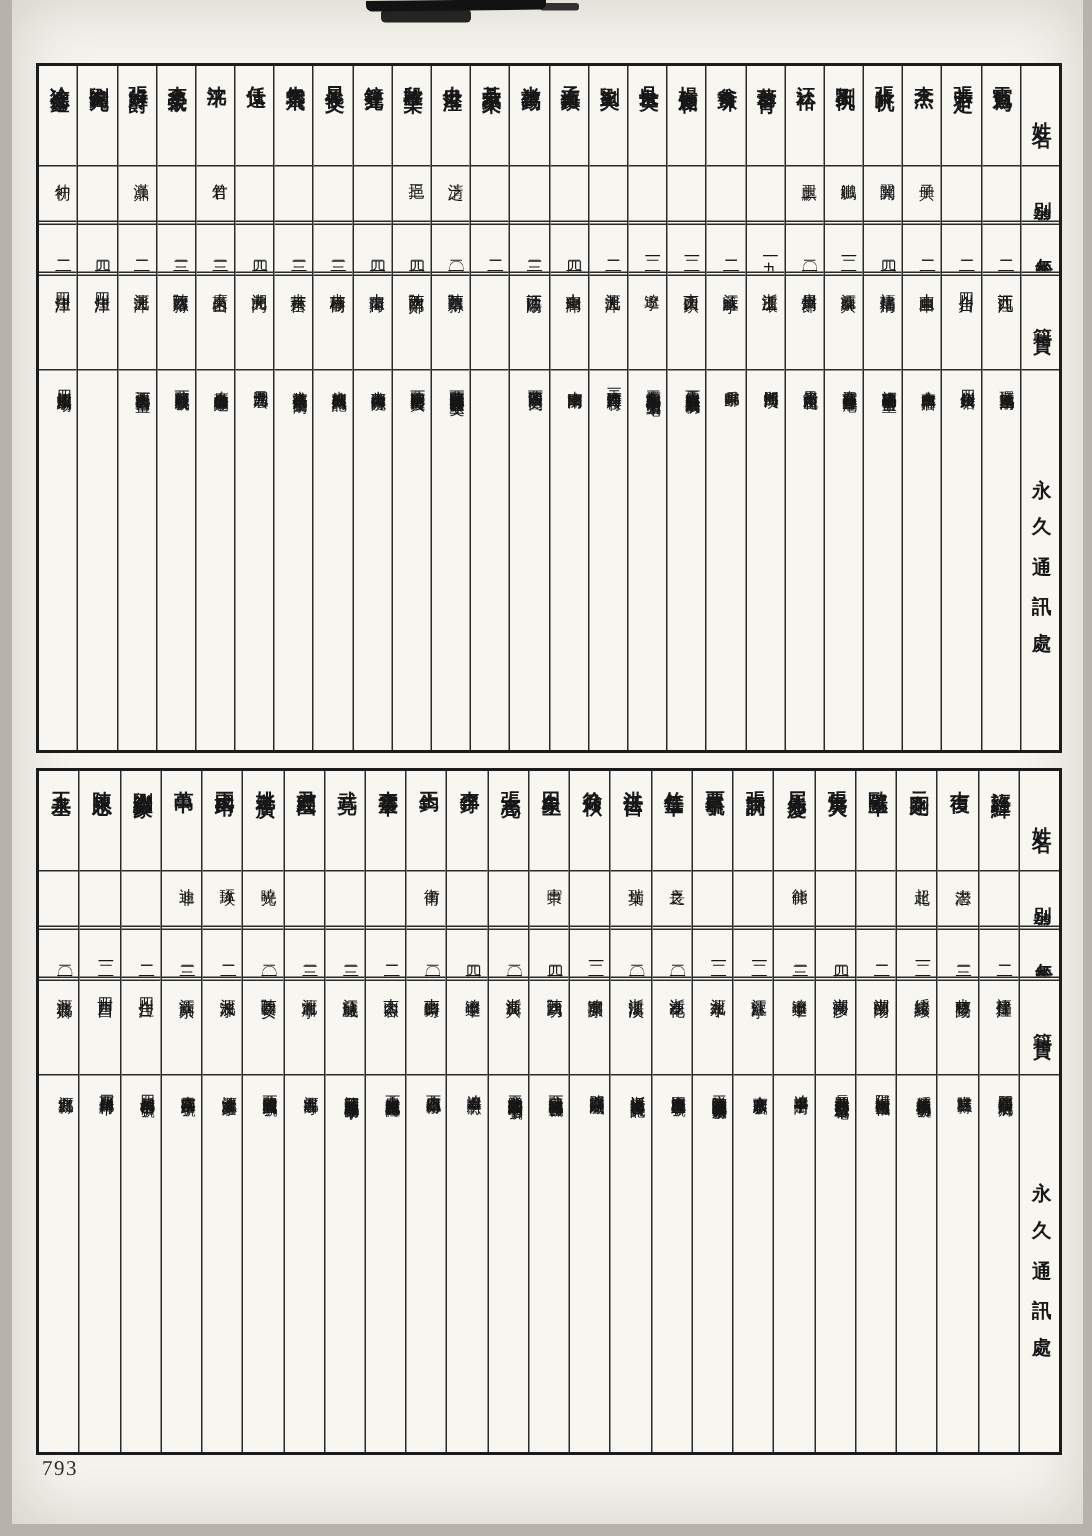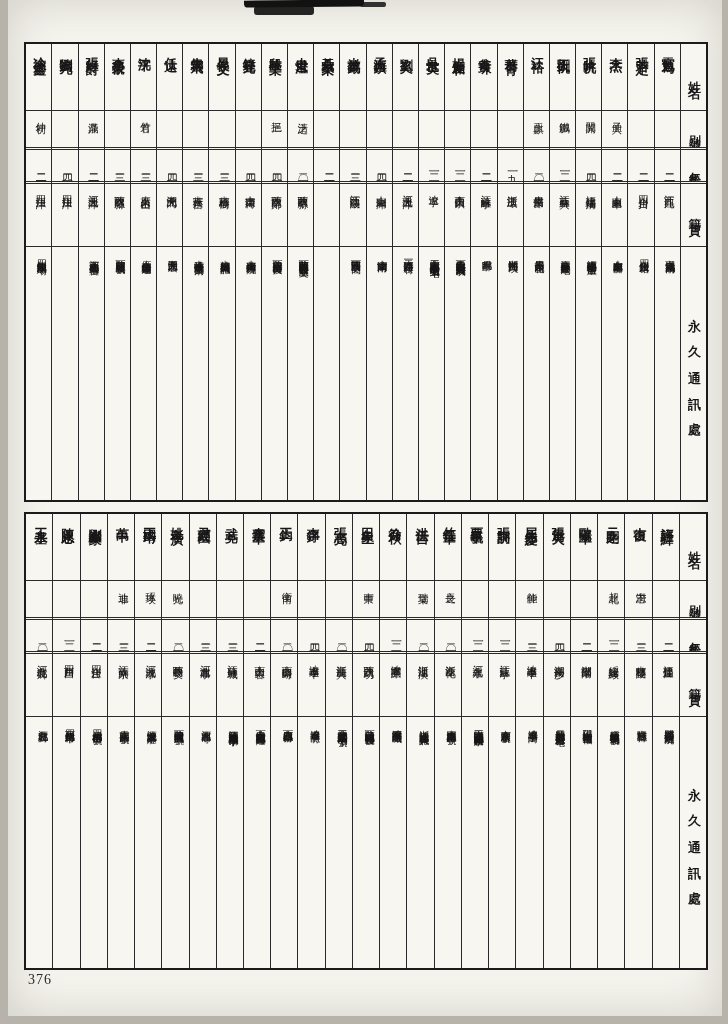--- a/index.html
+++ b/index.html
@@ -398,14 +398,14 @@
       </div>
       <div class="col">
         <div class="cell c-name"><span>王永基</span><span class="note"></span></div>
         <div class="cell c-alias"></div>
         <div class="cell c-age">二〇</div>
         <div class="cell c-origin">河北良鄉</div>
         <div class="cell c-addr">河北良鄉縣</div>
       </div>
     </section>
 
-  <div class="page-number">376</div>
+  <div class="page-number">793</div>
 </div>
 
 </body></html>

